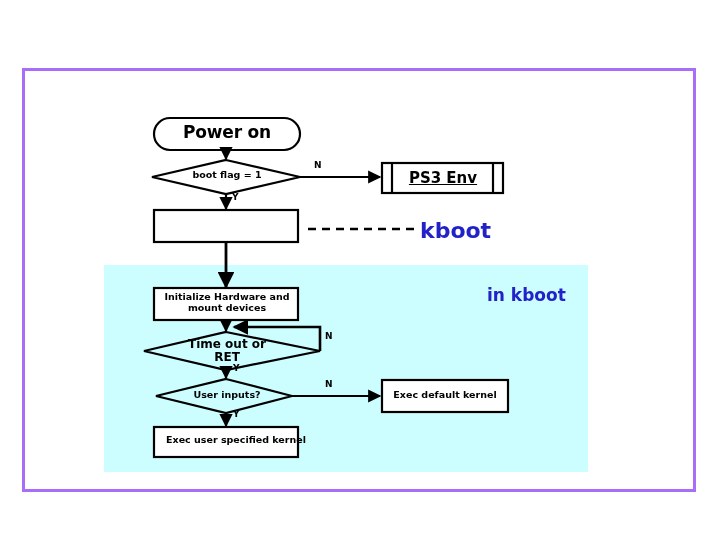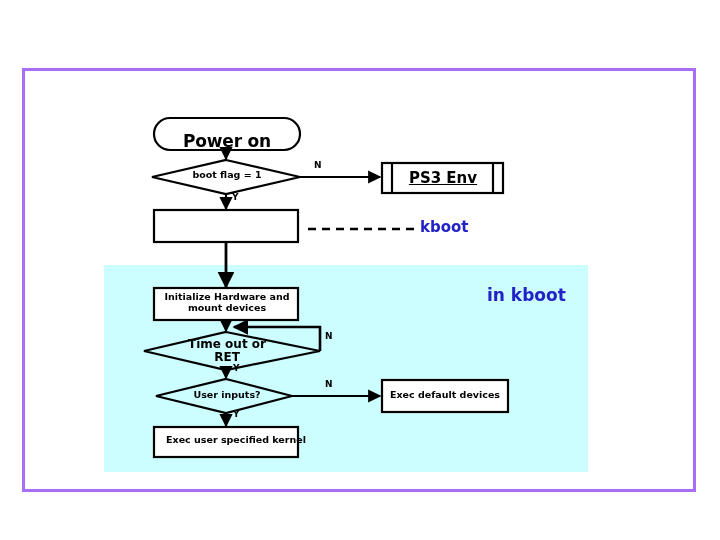--- a/index.html
+++ b/index.html
@@ -52,21 +52,21 @@
   .nodetext {
     position: absolute;
     text-align: center;
     color: #000000;
     font-weight: bold;
     line-height: 1.12;
     pointer-events: none;
     white-space: pre-line;
   }
   .t-poweron {
-    left: 154px; top: 132px; width: 146px;
+    left: 154px; top: 123px; width: 146px;
     font-size: 17px;
     letter-spacing: -0.2px;
   }
   .t-bootflag {
     left: 160px; top: 170px; width: 134px;
     font-size: 9.5px;
   }
   .t-loadexec {
     left: 156px; top: 214px; width: 142px;
     font-size: 9.5px;
@@ -111,21 +111,21 @@
   .l-y3 { left: 233px; top: 409px; }
 
   .bluelabel {
     position: absolute;
     color: #2222c8;
     font-weight: bold;
     pointer-events: none;
   }
   #label-kboot {
     left: 420px; top: 218px;
-    font-size: 15px;
+    font-size: 22px;
   }
   #label-inkboot {
     left: 487px; top: 285px;
     font-size: 17px;
   }
 </style>
 </head>
 <body>
 
 <div id="slide">
@@ -185,21 +185,21 @@
   </svg>
 
   <div class="nodetext t-poweron">Power on</div>
   <div class="nodetext t-bootflag">boot flag = 1</div>
   <div class="nodetext t-ps3env">PS3 Env</div>
   <div class="nodetext t-initialize">Initialize Hardware and
 mount devices</div>
   <div class="nodetext t-timeout">Time out or
 RET</div>
   <div class="nodetext t-userinputs">User inputs?</div>
-  <div class="nodetext t-execdefault">Exec default devices</div>
+  <div class="nodetext t-execdefault">Exec default kernel</div>
   <div class="nodetext t-execuser">Exec user specified kernel</div>
 
   <div class="edgelabel l-n1">N</div>
   <div class="edgelabel l-y1">Y</div>
   <div class="edgelabel l-n2">N</div>
   <div class="edgelabel l-y2">Y</div>
   <div class="edgelabel l-n3">N</div>
   <div class="edgelabel l-y3">Y</div>
 
   <div class="bluelabel" id="label-kboot">kboot</div>

